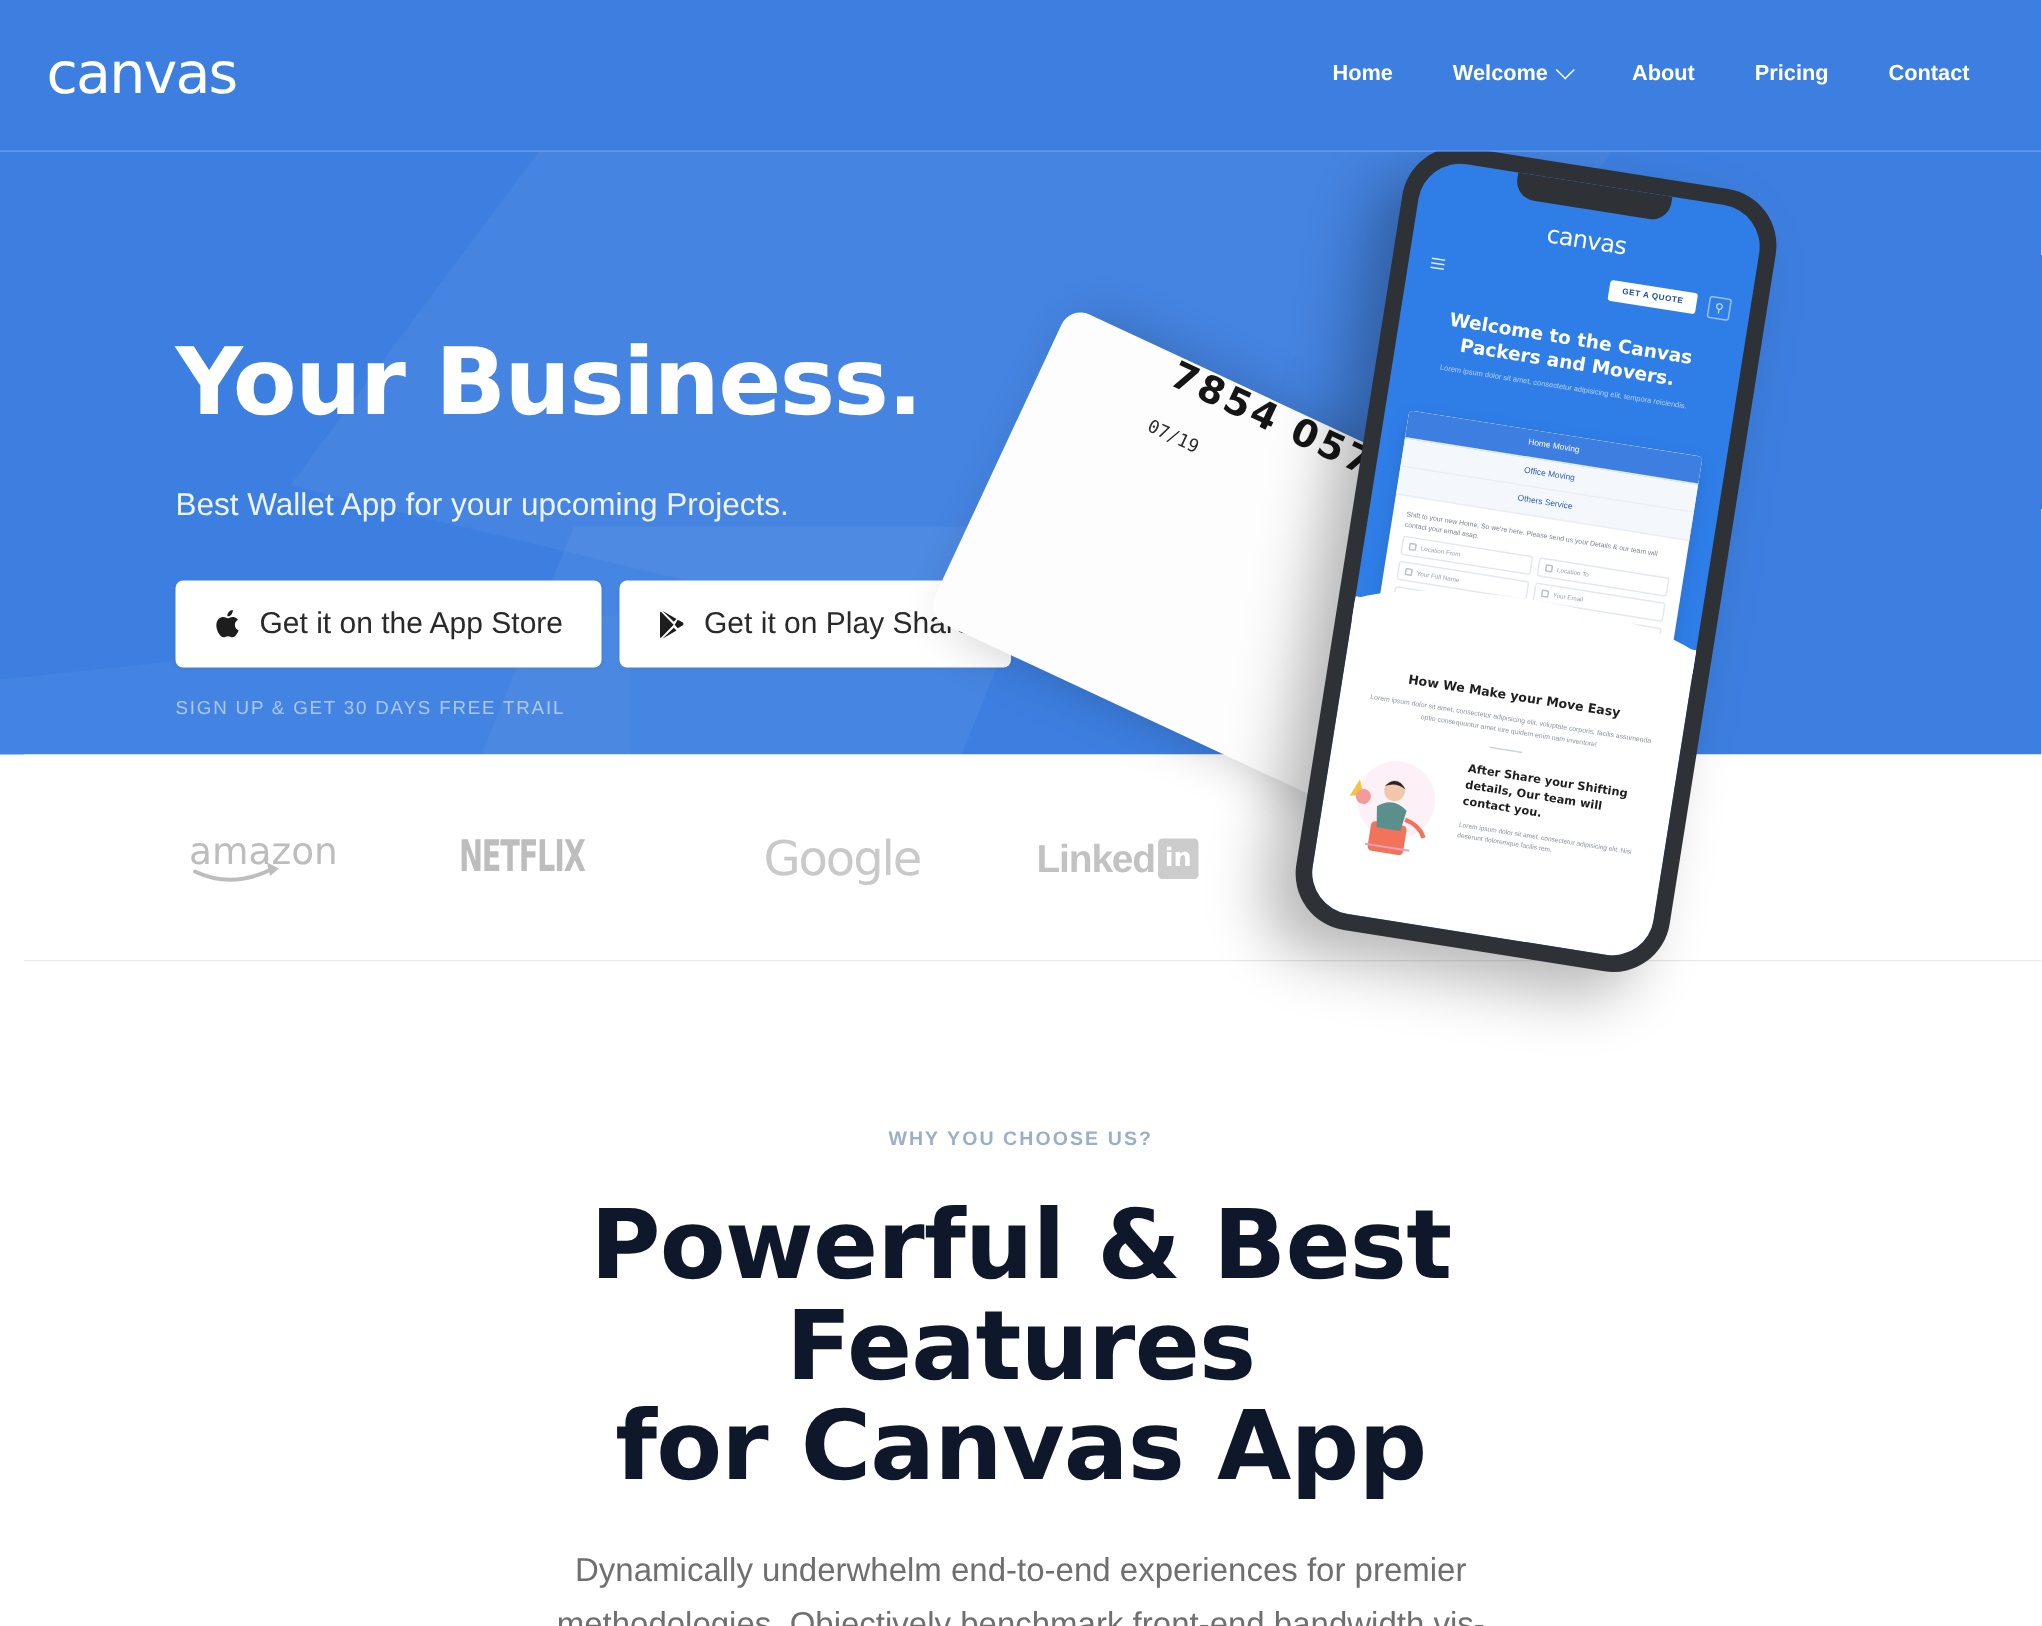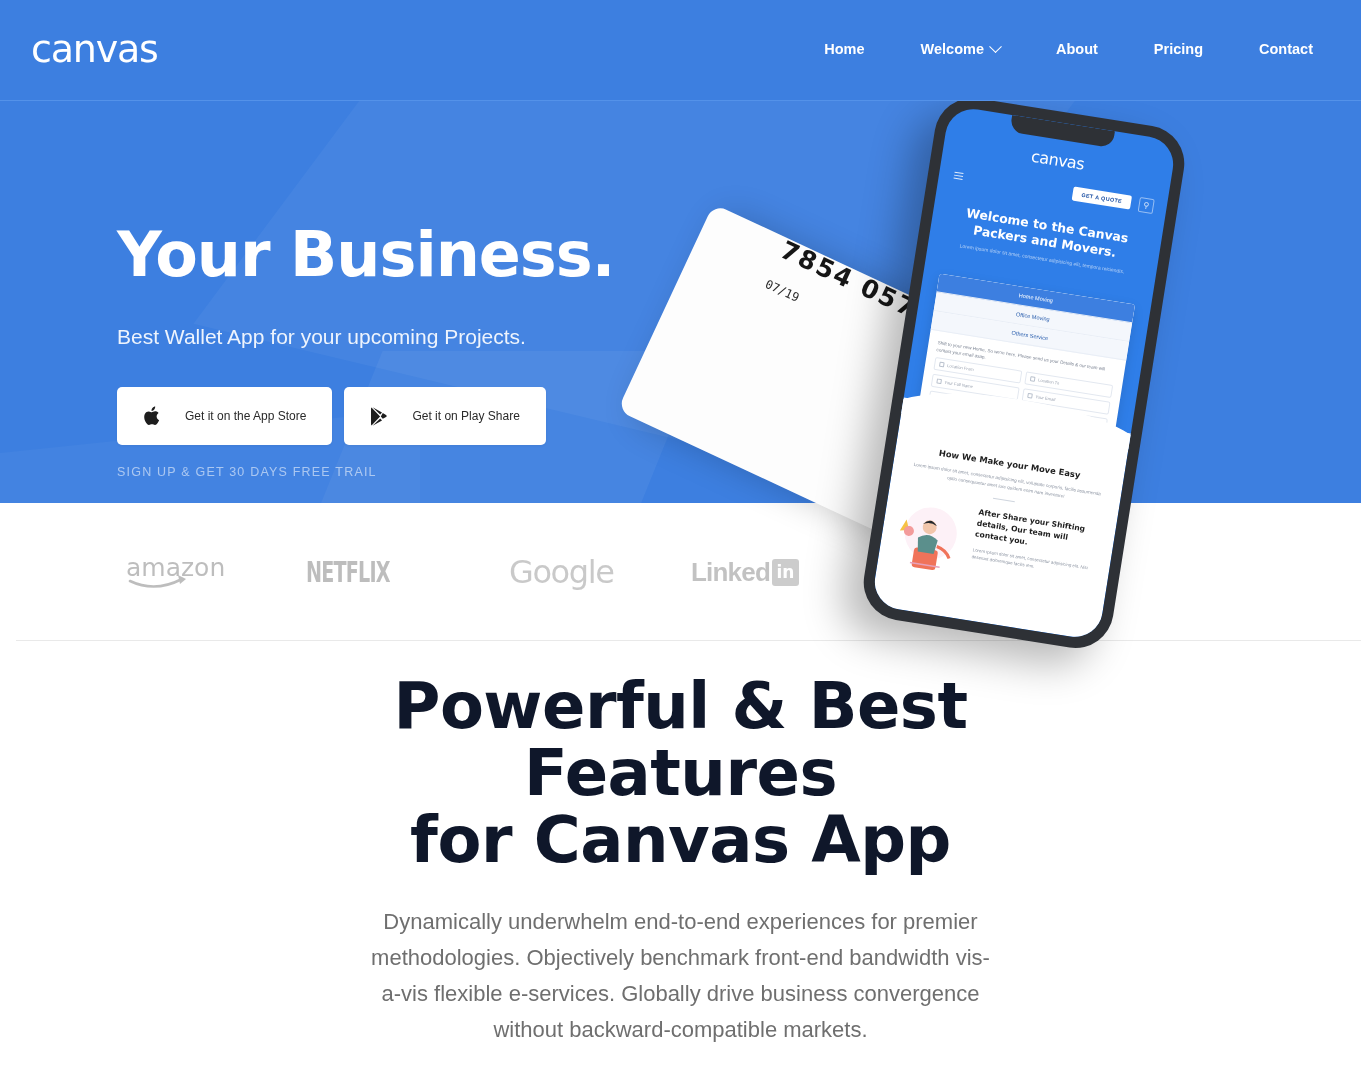--- a/index.html
+++ b/index.html
@@ -26,21 +26,21 @@
     position: absolute; left: 31px; top: 25px;
     color: #ffffff;
     font-size: 38px;
     font-weight: 500;
     letter-spacing: -1.2px;
     font-family: "DejaVu Sans", sans-serif;
     line-height: 48px;
   }
   .nav {
     position: absolute; right: 28px; top: 37px;
-    display: flex; align-items: flex-end; gap: 16px;
+    display: flex; align-items: flex-end; gap: 0px;
   }
   .nav-item {
     color: #ffffff;
     font-size: 14.5px;
     font-weight: bold;
     padding: 0 20px;
     line-height: 24px;
     white-space: nowrap;
     display: flex; align-items: center; gap: 7px;
     cursor: pointer;
@@ -92,24 +92,24 @@
     font-size: 21px;
     line-height: 28px;
     font-weight: 400;
   }
   .hero-btns { margin-top: 36px; display: flex; gap: 12px; }
   .store-btn {
     background: #ffffff;
     border-radius: 5px;
     height: 58px;
     display: flex; align-items: center; justify-content: center;
-    gap: 25px;
+    gap: 13px;
     padding: 0 26px;
     color: #2a2a2a;
-    font-size: 12px;
+    font-size: 20px;
     cursor: pointer;
     box-shadow: 0 1px 3px rgba(0,0,0,0.05);
   }
   .icon-apple { width: 17px; height: 20px; display: block; }
   .icon-play { width: 17px; height: 19px; display: block; }
   .hero-trial {
     margin-top: 20px;
     color: rgba(255,255,255,0.55);
     font-size: 12.5px;
     letter-spacing: 1.2px;
@@ -492,20 +492,21 @@
       <div class="brand b-netflix">NETFLIX</div>
       <div class="brand b-google">Google</div>
       <div class="brand b-linked">
         <span class="b-linked-text">Linked</span>
         <span class="b-linked-box">in</span>
       </div>
     </div>
   </div>
 
   <div class="features">
+    <div class="feat-eyebrow">WHY YOU CHOOSE US?</div>
     <h2 class="feat-title">
       <span>Powerful &amp; Best Features</span><br>
       <span>for Canvas App</span>
     </h2>
     <p class="feat-body">Dynamically underwhelm end-to-end experiences for premier methodologies. Objectively benchmark front-end bandwidth vis-a-vis flexible e-services. Globally drive business convergence without backward-compatible markets.</p>
   </div>
 
 </div>
 
 </body></html>

